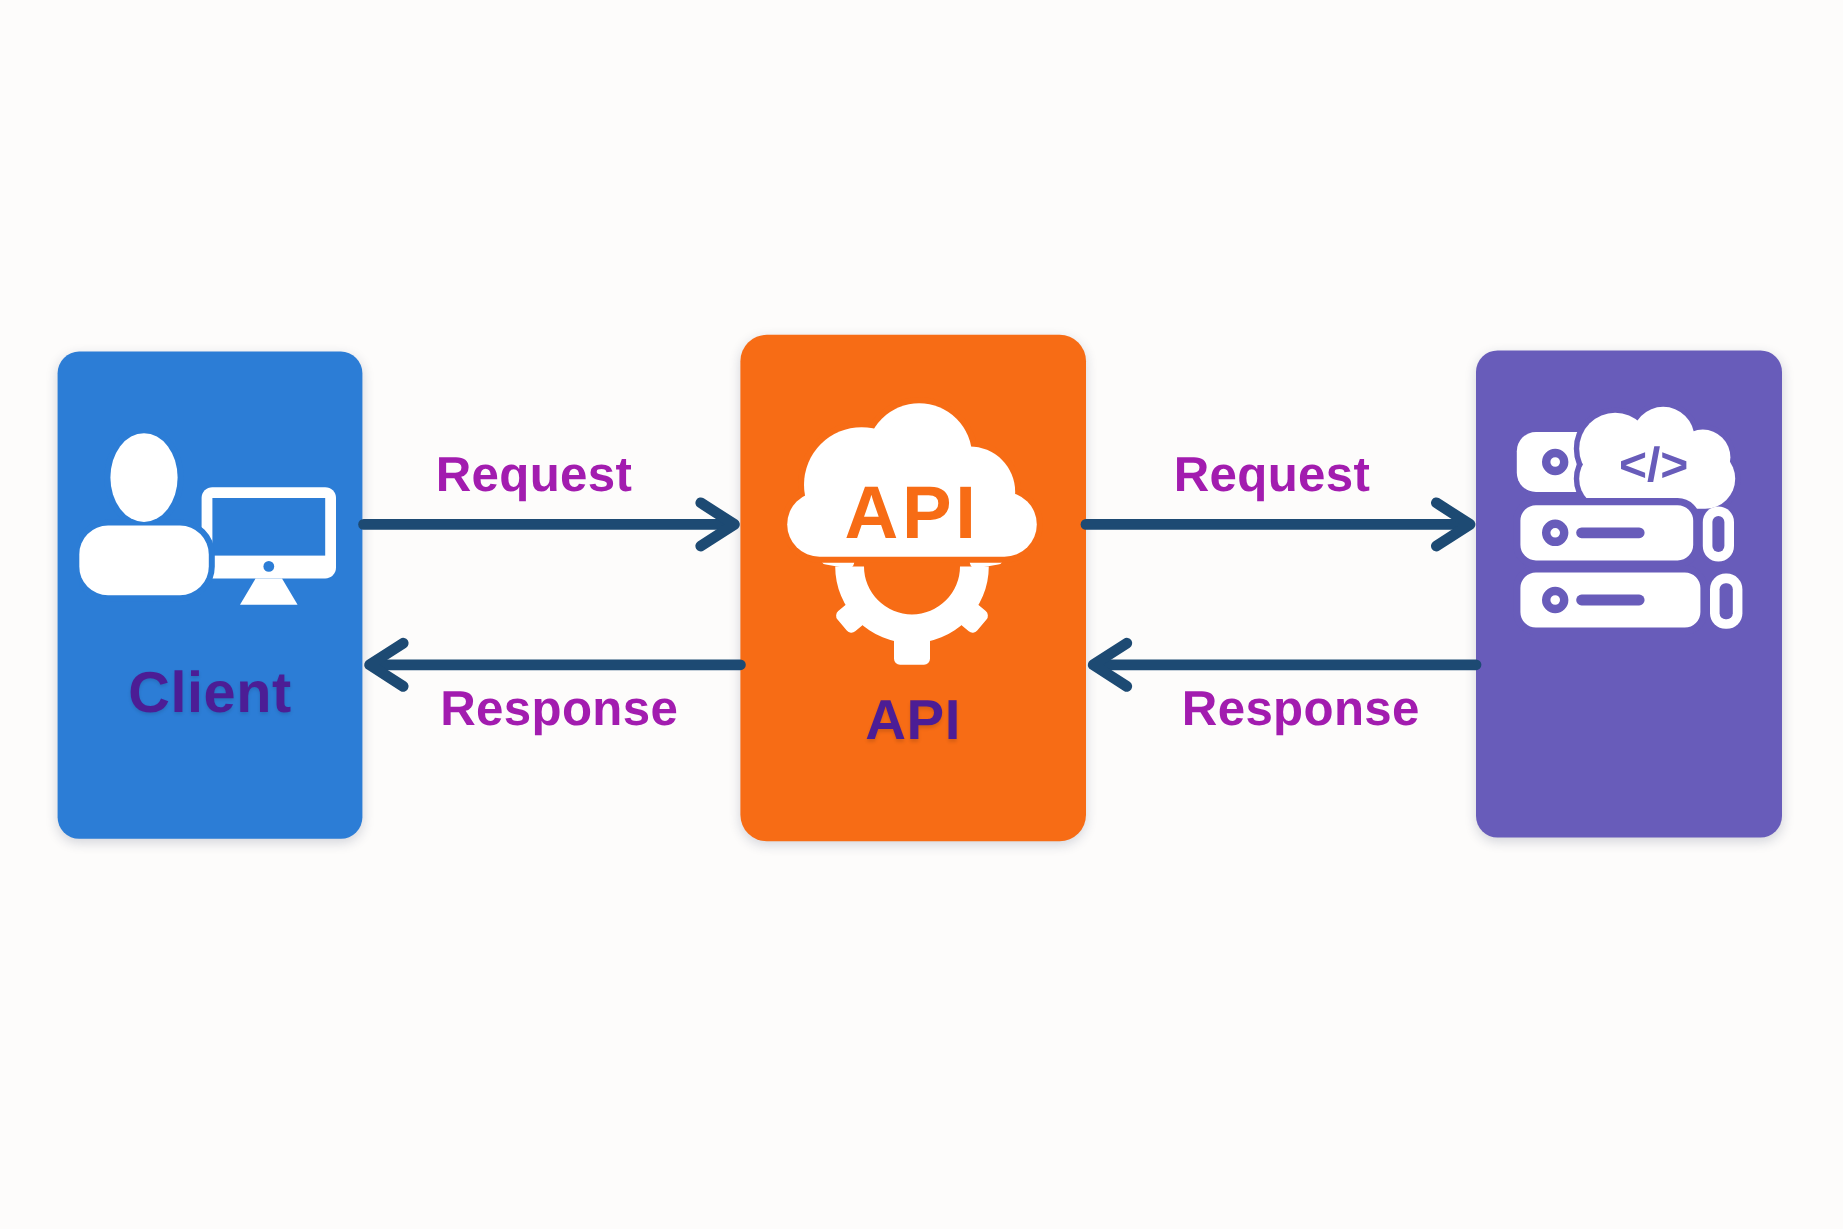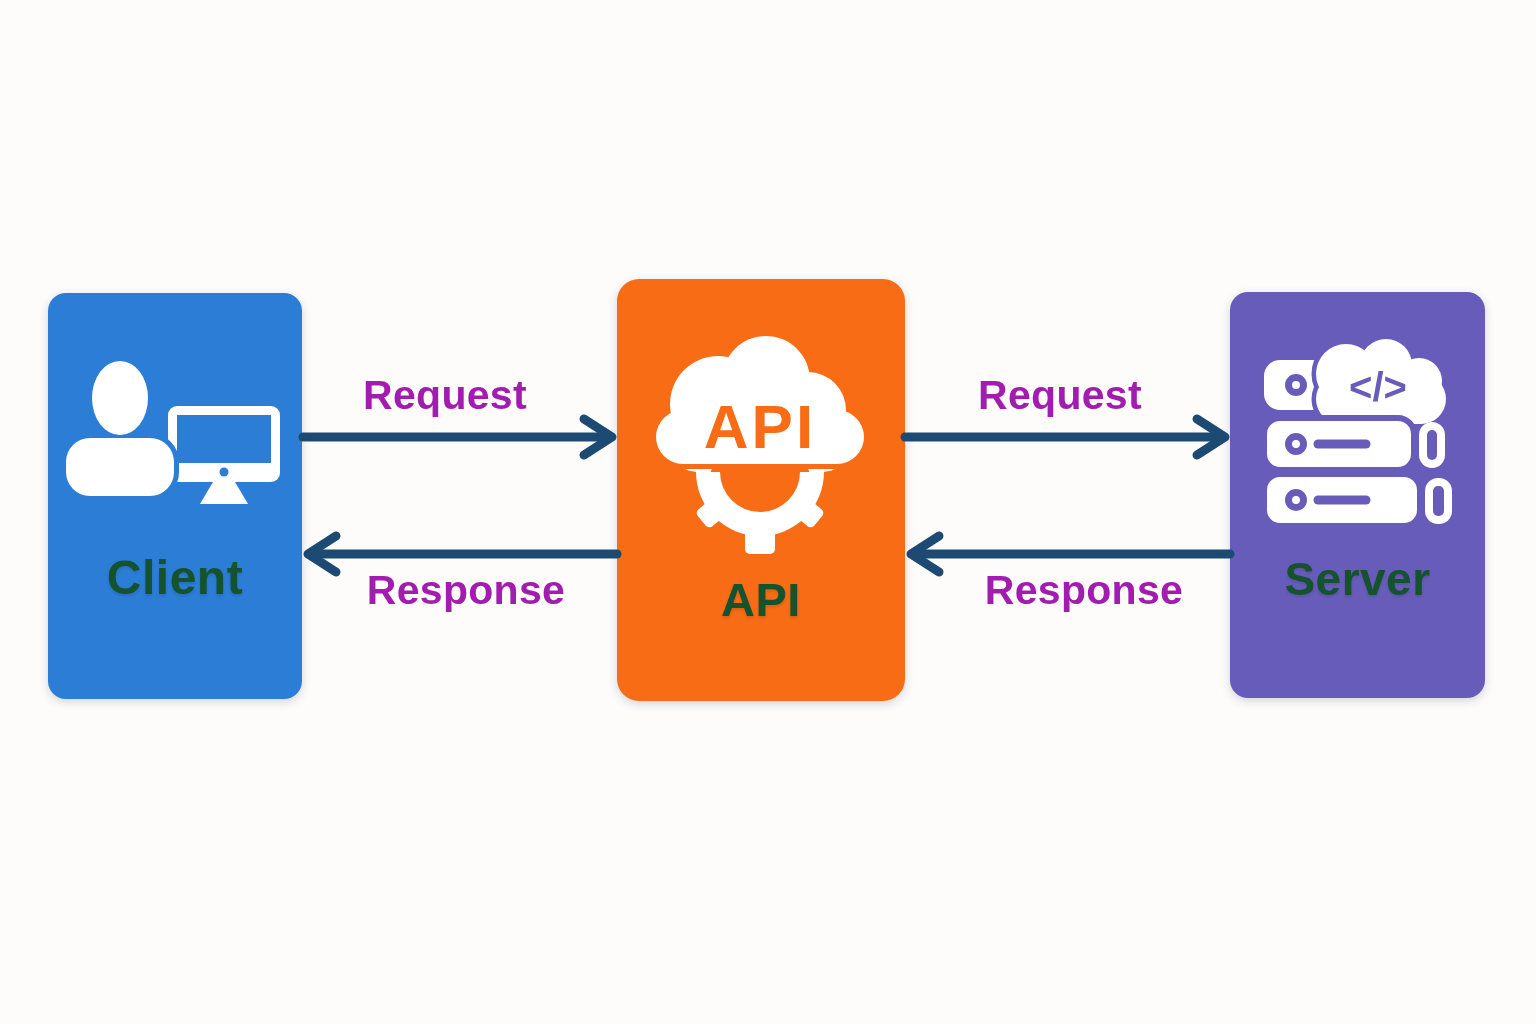--- a/index.html
+++ b/index.html
@@ -6,21 +6,21 @@
   #canvas{
     position:relative;width:1536px;height:1024px;overflow:hidden;
     background:#fdfcfb;
     font-family:"Liberation Sans","DejaVu Sans",sans-serif;
   }
   .node{position:absolute;box-shadow:0 3px 10px rgba(30,40,80,0.18);}
   .node.client{left:48px;top:293px;width:254px;height:406px;border-radius:18px;background:#2c7dd6;}
   .node.api{left:617px;top:279px;width:288px;height:422px;border-radius:22px;background:#f76c15;}
   .node.server{left:1230px;top:292px;width:255px;height:406px;border-radius:18px;background:#685cba;}
   .node-label{
-    position:absolute;text-align:center;color:#14532d;font-weight:700;
+    position:absolute;text-align:center;color:#4c1d95;font-weight:700;
     letter-spacing:0.5px;text-shadow:0 2px 3px rgba(0,0,0,0.12);
   }
   .client-label{left:48px;top:550px;width:254px;font-size:48px;}
   .api-label{left:617px;top:572px;width:288px;font-size:47px;}
   .server-label{left:1230px;top:552px;width:255px;font-size:46px;}
   .flow-label{
     position:absolute;width:300px;text-align:center;
     color:#a21caf;font-weight:700;font-size:41px;letter-spacing:0.3px;
   }
   .fl-req-left{left:295px;top:372px;}
@@ -143,15 +143,14 @@
     </g>
   </svg>
 
   <div class="flow-label fl-req-left">Request</div>
   <div class="flow-label fl-resp-left">Response</div>
   <div class="flow-label fl-req-right">Request</div>
   <div class="flow-label fl-resp-right">Response</div>
 
   <div class="node-label client-label">Client</div>
   <div class="node-label api-label">API</div>
-  <div class="node-label server-label">Server</div>
 
 </div>
 
 </body></html>

